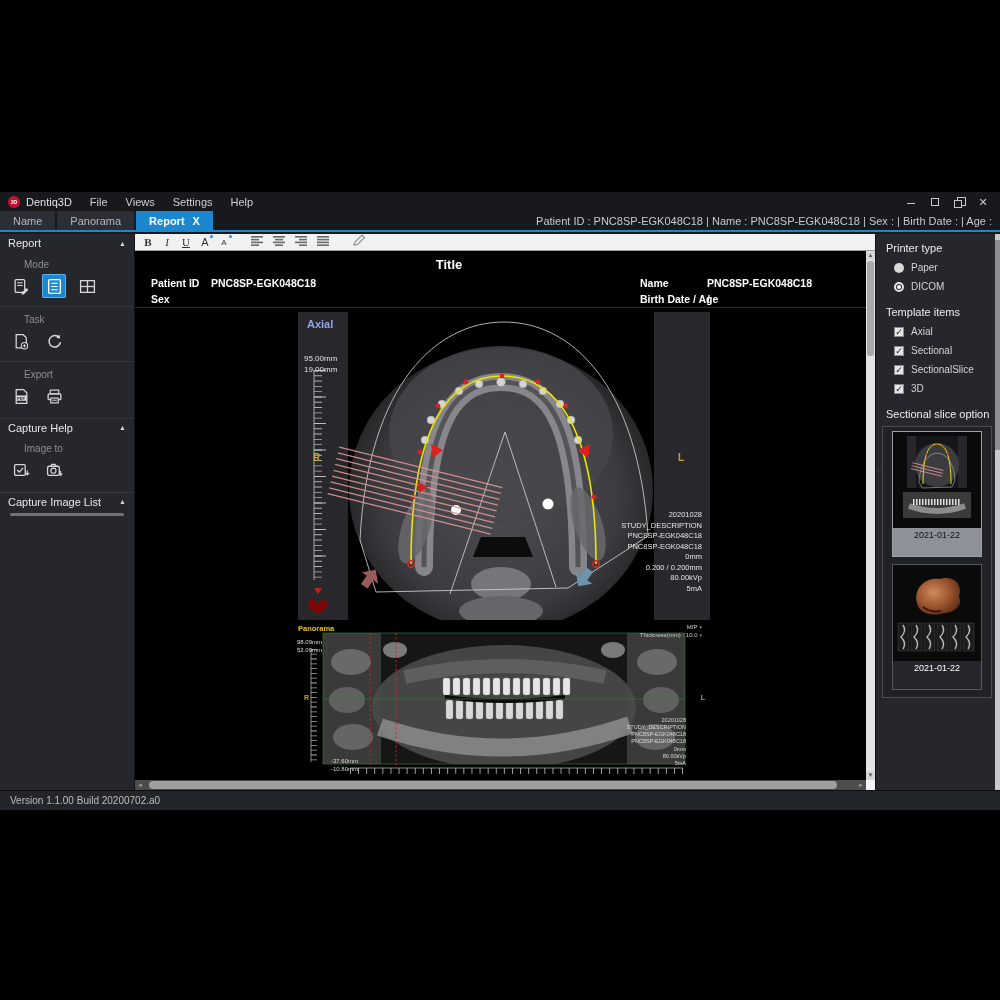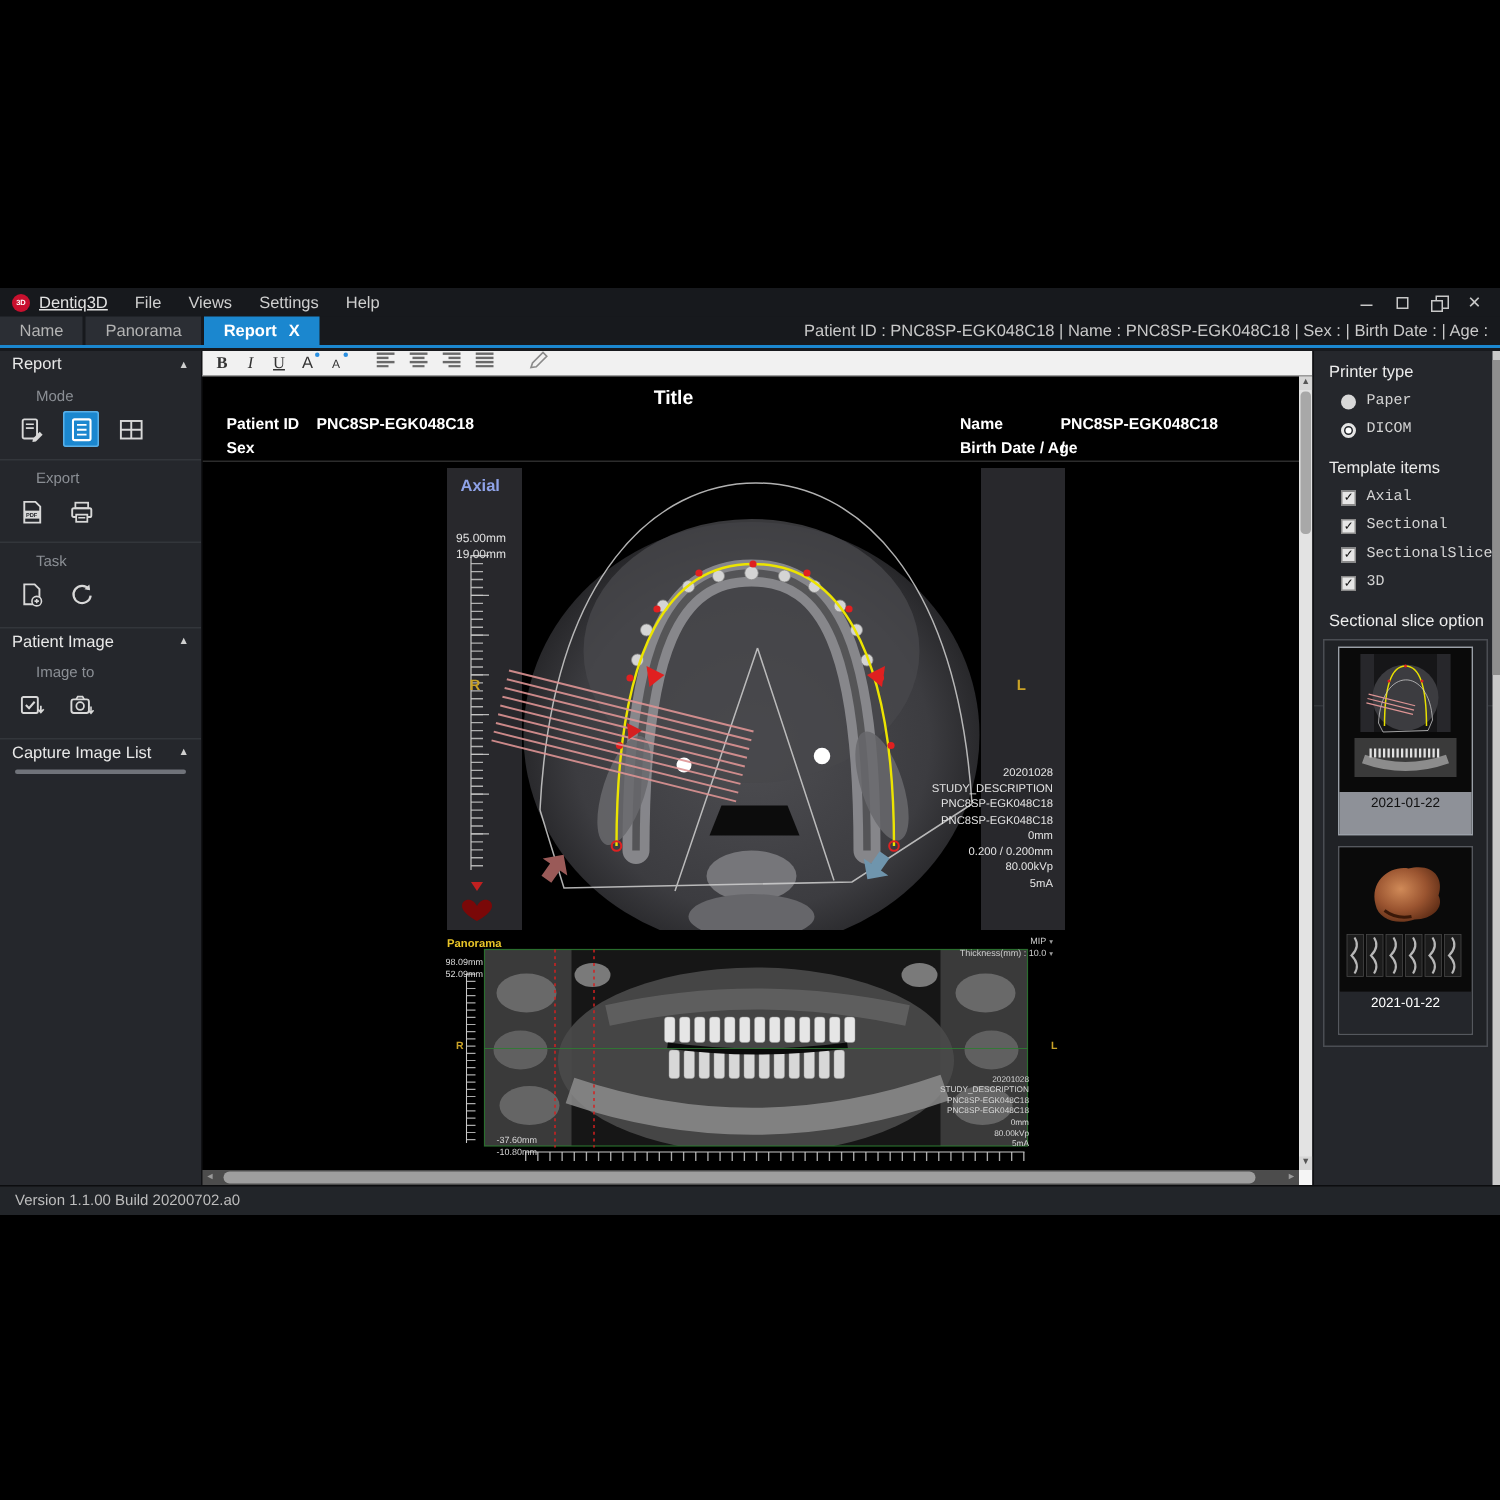--- a/index.html
+++ b/index.html
@@ -3,21 +3,21 @@
 <meta charset="utf-8">
 <style>
   * { margin:0; padding:0; box-sizing:border-box; }
   html,body { width:1000px; height:1000px; background:#000; font-family:"Liberation Sans", sans-serif; }
   .stage { position:relative; width:1000px; height:1000px; background:#000; overflow:hidden; }
   .app { position:absolute; left:0; top:192px; width:1000px; height:618px; background:#17191d; }
 
   
   .titlebar { position:absolute; left:0; top:0; width:1000px; height:19px; background:#17191d; display:flex; align-items:center; padding:0 8px; }
   .logo { width:12px; height:12px; border-radius:50%; background:#c8102e; color:#fff; font-size:5px; font-weight:bold; display:flex; align-items:center; justify-content:center; margin-right:6px; }
-  .appname { color:#e2e2e2; font-size:11px; margin-right:18px;text-decoration:underline; }
+  .appname { color:#e2e2e2; font-size:11px; margin-right:18px; }
   .menus { display:flex; gap:18px;align-items:flex-end; }
   .menus span { color:#cfcfcf; font-size:11px; cursor:default; }
   .wincontrols { margin-left:auto; display:flex; gap:14px; align-items:center; padding-right:4px; }
   .wc { width:10px; height:10px; position:relative; }
   .wc-min::after { content:''; position:absolute; left:1px; right:1px; top:6px; height:1px; background:#c8c8c8; }
   .wc-max::after { content:''; position:absolute; inset:1px; border:1px solid #c8c8c8; }
   .wc-pop::before { content:''; position:absolute; left:3px; top:0; width:7px; height:7px; border:1px solid #c8c8c8; }
   .wc-pop::after { content:''; position:absolute; left:0; top:3px; width:6px; height:6px; border:1px solid #c8c8c8; background:#17191d; }
   .wc-close { color:#c8c8c8; font-size:11px; line-height:10px; text-align:center; }
 
@@ -91,21 +91,21 @@
   .vs-thumb { position:absolute; left:1px; top:10px; width:7px; height:95px; background:#a8a8a8; border-radius:3px; }
   .hscroll { position:absolute; left:0; top:546px; width:731px; height:10px; background:#4c4c4c; }
   .hs-arrow { position:absolute; top:0; width:10px; height:10px; color:#9a9a9a; font-size:6px; line-height:10px; text-align:center; }
   .hs-left { left:0; } .hs-right { right:0; }
   .hs-thumb { position:absolute; left:14px; top:1px; width:688px; height:8px; background:#9e9e9e; border-radius:4px; }
   .scroll-corner { position:absolute; right:0; top:546px; width:9px; height:10px; background:#f5f5f5; }
 
   
   .rightbar { position:absolute; left:875px; top:0; width:125px; height:556px; background:#25272c; border-left:1px solid #101114; color:#d8d8d8; }
   .rp-title { font-size:11px; color:#ececec; margin:8px 0 2px 10px; }
-  .opt-row { display:flex; align-items:center; gap:7px; margin:8px 0 0 18px; font-size:10px; color:#d4d4d4;font-family:Liberation Mono, monospace; }
+  .opt-row { display:flex; align-items:center; gap:7px; margin:8px 0 0 18px; font-size:10px; color:#d4d4d4; }
   .radio { width:10px; height:10px; border-radius:50%; flex:none; }
   .radio.unsel { background:#d8d8d8; }
   .radio.sel { border:2px solid #e4e4e4; background:#25272c; position:relative; }
   .radio.sel::after { content:''; position:absolute; left:1px; top:1px; width:4px; height:4px; border-radius:50%; background:#fff; }
   .cb { width:10px; height:10px; background:#e6e6e6; border:1px solid #8a8a8a; color:#161616; font-size:9px; line-height:9px; text-align:center; flex:none; }
   .cb::after { content:'✓'; }
   .rp-listheader { display:flex; align-items:center; justify-content:space-between; padding:0 8px 0 10px; font-size:11px; color:#ececec; border-top:1px solid #33363b; margin-top:12px; height:20px; }
   .rp-listheader .tri { font-size:7px; }
   .rlist { position:absolute; left:6px; top:192px; width:110px; height:272px; border:1px solid #4a4d53; background:#202226; padding:4px 9px; }
   .thumb { border:1px solid #55585e; margin-bottom:7px; background:#0c0c0c; }
@@ -189,62 +189,62 @@
               <svg width="17" height="17" viewBox="0 0 16 16">
                 <rect x="1.5" y="2.5" width="13" height="11" fill="none" stroke="#d8d8d8" stroke-width="1.2"></rect>
                 <line x1="8" y1="2.5" x2="8" y2="13.5" stroke="#d8d8d8" stroke-width="1.2"></line>
                 <line x1="1.5" y1="8" x2="14.5" y2="8" stroke="#d8d8d8" stroke-width="1.2"></line>
               </svg>
             </span>
           </div>
         </div>
 
         <div class="group">
+          <div class="lp-label">Task</div>
+          <div class="iconrow">
+            <span class="licon">
+              <svg width="17" height="17" viewBox="0 0 16 16">
+                <path d="M3,1.5 h6.5 l3,3 V14 H3 z" fill="none" stroke="#d8d8d8" stroke-width="1.2"></path>
+                <circle cx="10.8" cy="12" r="3" fill="#25272c" stroke="#d8d8d8" stroke-width="1"></circle>
+                <line x1="10.8" y1="10.6" x2="10.8" y2="13.4" stroke="#d8d8d8" stroke-width="1"></line>
+                <line x1="9.4" y1="12" x2="12.2" y2="12" stroke="#d8d8d8" stroke-width="1"></line>
+              </svg>
+            </span>
+            <span class="licon">
+              <svg width="17" height="17" viewBox="0 0 16 16">
+                <path d="M12.5,4.5 A5.4,5.4 0 1 0 13.6,8.5" fill="none" stroke="#d8d8d8" stroke-width="1.4"></path>
+                <path d="M12.8,1.5 l0.4,3.6 -3.5,-0.6 z" fill="#d8d8d8"></path>
+              </svg>
+            </span>
+          </div>
+        </div>
+
+        <div class="group">
           <div class="lp-label">Export</div>
           <div class="iconrow">
             <span class="licon">
               <svg width="17" height="17" viewBox="0 0 16 16">
                 <path d="M3,1.5 h7 l3,3 V14.5 H3 z" fill="none" stroke="#d8d8d8" stroke-width="1.2"></path>
                 <rect x="3" y="7" width="10" height="5" fill="#d8d8d8"></rect>
                 <text x="4" y="11" font-size="3.6" font-weight="bold" fill="#25272c">PDF</text>
               </svg>
             </span>
             <span class="licon">
               <svg width="17" height="17" viewBox="0 0 16 16">
                 <rect x="4" y="2" width="8" height="3.5" fill="none" stroke="#d8d8d8" stroke-width="1.1"></rect>
                 <rect x="2" y="5.5" width="12" height="5.5" rx="1" fill="none" stroke="#d8d8d8" stroke-width="1.2"></rect>
                 <rect x="4.5" y="9.5" width="7" height="4.5" fill="#25272c" stroke="#d8d8d8" stroke-width="1.1"></rect>
                 <line x1="5.8" y1="11.5" x2="10.2" y2="11.5" stroke="#d8d8d8" stroke-width="0.9"></line>
               </svg>
             </span>
           </div>
         </div>
 
-        <div class="group">
-          <div class="lp-label">Task</div>
-          <div class="iconrow">
-            <span class="licon">
-              <svg width="17" height="17" viewBox="0 0 16 16">
-                <path d="M3,1.5 h6.5 l3,3 V14 H3 z" fill="none" stroke="#d8d8d8" stroke-width="1.2"></path>
-                <circle cx="10.8" cy="12" r="3" fill="#25272c" stroke="#d8d8d8" stroke-width="1"></circle>
-                <line x1="10.8" y1="10.6" x2="10.8" y2="13.4" stroke="#d8d8d8" stroke-width="1"></line>
-                <line x1="9.4" y1="12" x2="12.2" y2="12" stroke="#d8d8d8" stroke-width="1"></line>
-              </svg>
-            </span>
-            <span class="licon">
-              <svg width="17" height="17" viewBox="0 0 16 16">
-                <path d="M12.5,4.5 A5.4,5.4 0 1 0 13.6,8.5" fill="none" stroke="#d8d8d8" stroke-width="1.4"></path>
-                <path d="M12.8,1.5 l0.4,3.6 -3.5,-0.6 z" fill="#d8d8d8"></path>
-              </svg>
-            </span>
-          </div>
-        </div>
-
         <div class="lp-header sec-head">
-          <span>Patient Image</span>
+          <span>Capture Help</span>
             <span class="tri">▲</span>
         </div>
 
         <div class="group" style="border-top:none;">
           <div class="lp-label">Image to</div>
           <div class="iconrow">
             <span class="licon">
               <svg width="17" height="17" viewBox="0 0 16 16">
                 <rect x="1.5" y="2.5" width="10" height="10" rx="1" fill="none" stroke="#d8d8d8" stroke-width="1.2"></rect>
                 <path d="M4,7.5 l2,2 3.5,-4" fill="none" stroke="#d8d8d8" stroke-width="1.3"></path>

